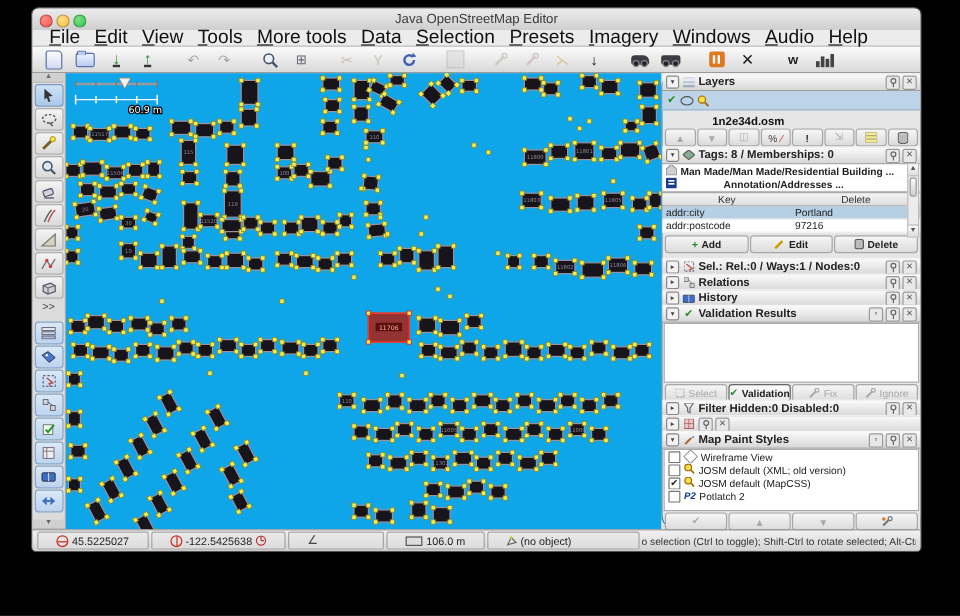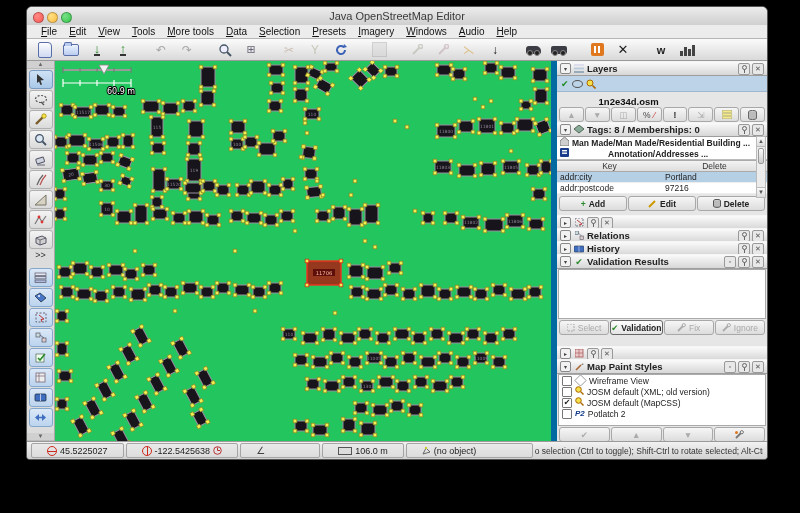--- a/index.html
+++ b/index.html
@@ -11,21 +11,21 @@
   #titlebar{position:absolute;left:0;top:0;width:100%;height:18px;
     background:linear-gradient(#ececec,#cfcfcf);border-bottom:1px solid #9a9a9a;}
   .tl{position:absolute;top:5px;width:9px;height:9px;border-radius:50%;border:1px solid rgba(0,0,0,.25);}
   #tl-close{left:6px;background:radial-gradient(circle at 3px 3px,#ff8a85,#fc5753);}
   #tl-min{left:20px;background:radial-gradient(circle at 3px 3px,#ffe084,#fdbc40);}
   #tl-zoom{left:34px;background:radial-gradient(circle at 3px 3px,#7be08a,#33c748);}
   #title-text{position:absolute;left:0;right:0;top:3px;text-align:center;font-size:11px;color:#3a3a3a;}
   
   #menubar{position:absolute;left:0;top:18px;width:100%;height:14px;background:#ececec;
     border-bottom:1px solid #b5b5b5;display:flex;align-items:center;padding-left:8px;box-sizing:border-box;}
-  .menu-item{display:inline-block;font-size:10px;color:#111;padding:0 6px;line-height:14px;cursor:default;}
+  .menu-item{display:inline-block;font-size:16px;color:#111;padding:0 6px;line-height:14px;cursor:default;}
   .menu-item::first-letter{text-decoration:underline;}
   
   #toolbar{position:absolute;left:0;top:32px;width:100%;height:22px;
     background:linear-gradient(#fbfbfb,#d9d9d9);border-bottom:1px solid #9a9a9a;
     display:flex;align-items:center;padding-left:6px;box-sizing:border-box;gap:2px;}
   .tb-btn{width:24px;height:19px;border-radius:3px;display:flex;align-items:center;justify-content:center;
     font-size:12px;color:#333;position:relative;}
   .tb-btn.dis{opacity:.38;}
   .tb-sep{width:10px;height:100%;}
   .g-arrow{font-size:13px;font-weight:bold;}
@@ -47,23 +47,23 @@
   
   #lefttools{width:28px;height:380px;background:#dcdcdc;border-right:1px solid #a8a8a8;position:relative;box-sizing:border-box;}
   .lt-strip{height:7px;text-align:center;font-size:6px;color:#666;line-height:7px;background:#d0d0d0;border-bottom:1px solid #bbb;}
   .lt-btn{width:24px;height:19px;margin:1px auto 0 auto;border-radius:3px;display:flex;align-items:center;justify-content:center;
     font-size:11px;color:#4a4a55;background:linear-gradient(#f4f4f4,#dadada);border:1px solid #b0b0b0;box-sizing:border-box;}
   .lt-btn.active{background:linear-gradient(#cfe2f5,#a9c8e8);border-color:#7a9cc4;}
   .lt-btn.toggled{background:linear-gradient(#dbe8f7,#bcd4ee);border-color:#85a7cc;}
   .lt-more{font-size:9px;color:#333;text-align:center;height:12px;line-height:12px;}
   #lt-bottom{position:absolute;bottom:0;left:0;width:100%;}
   
-  #map{width:496px;height:380px;background:#22c55e;position:relative;}
+  #map{width:496px;height:380px;background:#0ea5e9;position:relative;}
   
-  #rightpanel{width:216px;height:380px;background:#e6e6e6;border-left:6px solid #0369a1;position:relative;box-sizing:border-box;font-size:10px;}
+  #rightpanel{width:216px;height:380px;background:#e6e6e6;border-left:1px solid #0369a1;position:relative;box-sizing:border-box;font-size:10px;border-radius:12px;}
   .panel{position:absolute;left:0;width:100%;box-sizing:border-box;}
   .p-head{height:13px;background:linear-gradient(#fafafa,#d7d7d7);border-top:1px solid #f5f5f5;border-bottom:1px solid #9d9d9d;
     display:flex;align-items:center;padding:0 3px;gap:3px;}
   .p-title{font-size:9.5px;font-weight:bold;color:#222;flex:1;white-space:nowrap;overflow:hidden;}
   .collapse-box{width:9px;height:9px;border:1px solid #888;background:#f2f2f2;border-radius:2px;
     display:flex;align-items:center;justify-content:center;font-size:6px;color:#444;line-height:1;}
   .mini-ic{width:10px;height:10px;display:flex;align-items:center;justify-content:center;font-size:9px;}
   .head-btns{display:flex;gap:2px;align-items:center;}
   .hb{width:10px;height:10px;border:1px solid #999;background:#e8e8e8;border-radius:2px;display:flex;align-items:center;justify-content:center;
     font-size:7px;color:#555;line-height:1;}
@@ -1934,20 +1934,21 @@
 
       <div class="panel" style="top:154px;height:12px;">
         <div class="p-head">
           <span class="collapse-box">▸</span>
           <span class="mini-ic">
                 <svg width="9" height="9">
                   <rect x="0" y="0" width="8" height="8" fill="none" stroke="#778" stroke-dasharray="2 1"></rect>
                   <path d="M2 2 L7 6 L4 7" fill="none" stroke="#b44"></path>
                 </svg>
               </span>
+          <span class="p-title">Sel.: Rel.:0 / Ways:1 / Nodes:0</span>
           <span class="head-btns">
             <span class="hb">
                   <svg width="7" height="8">
                     <circle cx="3.5" cy="2.5" r="2" fill="none" stroke="#666"></circle>
                     <line x1="3.5" y1="4.5" x2="3.5" y2="8" stroke="#666"></line>
                   </svg>
                 </span>
             <span class="hb">✕</span>
           </span>
         </div>
@@ -2036,20 +2037,40 @@
           <div class="sbtn dis">
             <svg width="9" height="9">
                   <line x1="1" y1="8" x2="6" y2="3" stroke="#aaa" stroke-width="1.8"></line>
                   <circle cx="6.8" cy="2.2" r="1.6" fill="none" stroke="#aaa"></circle>
                 </svg>
             <span>Ignore</span>
               </div>
         </div>
       </div>
 
+      <div class="panel" style="top:272px;height:12px;">
+        <div class="p-head">
+          <span class="collapse-box">▸</span>
+          <span class="mini-ic">
+                <svg width="9" height="9">
+                  <path d="M0 0 L8 0 L5 4 L5 8 L3 7 L3 4 Z" fill="none" stroke="#667" stroke-width="1"></path>
+                </svg>
+              </span>
+          <span class="p-title">Filter Hidden:0 Disabled:0</span>
+          <span class="head-btns">
+            <span class="hb">
+                  <svg width="7" height="8">
+                    <circle cx="3.5" cy="2.5" r="2" fill="none" stroke="#666"></circle>
+                    <line x1="3.5" y1="4.5" x2="3.5" y2="8" stroke="#666"></line>
+                  </svg>
+                </span>
+            <span class="hb">✕</span>
+          </span>
+        </div>
+      </div>
 
       <div class="panel" style="top:285px;height:12px;">
         <div class="p-head">
           <span class="collapse-box">▸</span>
           <span class="mini-ic">
                 <svg width="9" height="9">
                   <rect x="0" y="0" width="8" height="8" fill="#e8c8c8" stroke="#a55" stroke-width=".8"></rect>
                   <line x1="0" y1="4" x2="8" y2="4" stroke="#a55" stroke-width=".6"></line>
                   <line x1="4" y1="0" x2="4" y2="8" stroke="#a55" stroke-width=".6"></line>
                 </svg>

